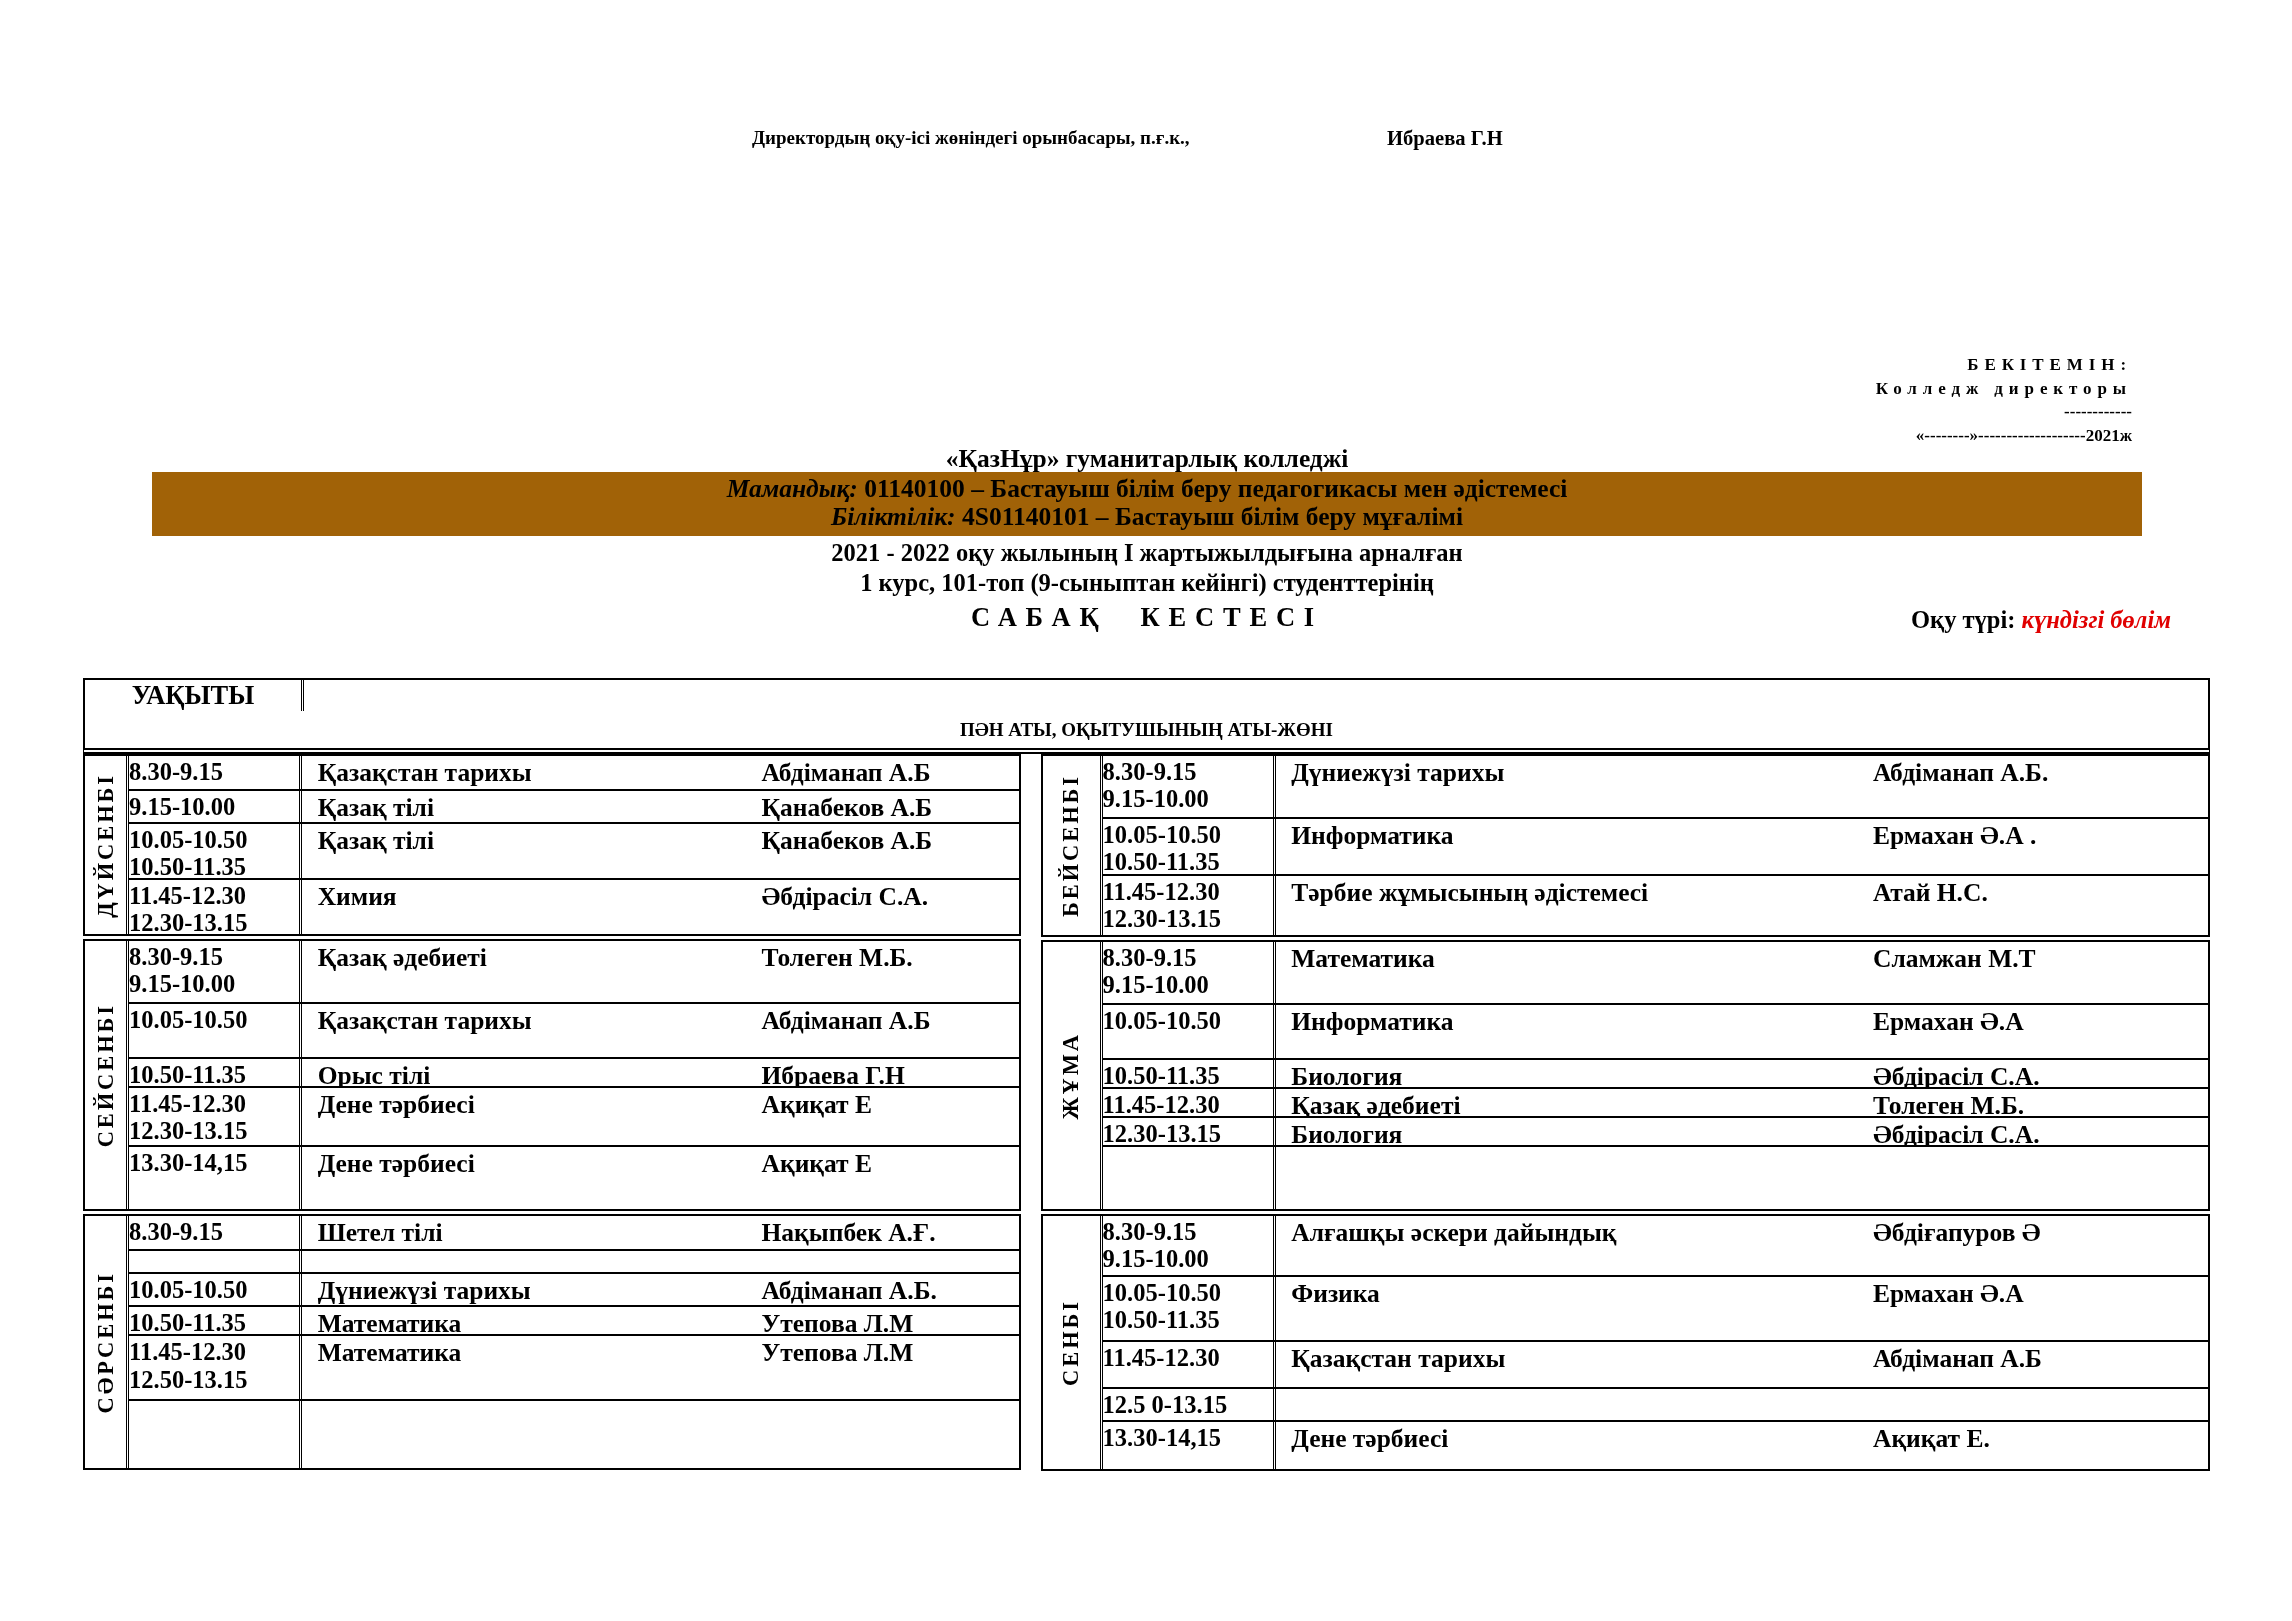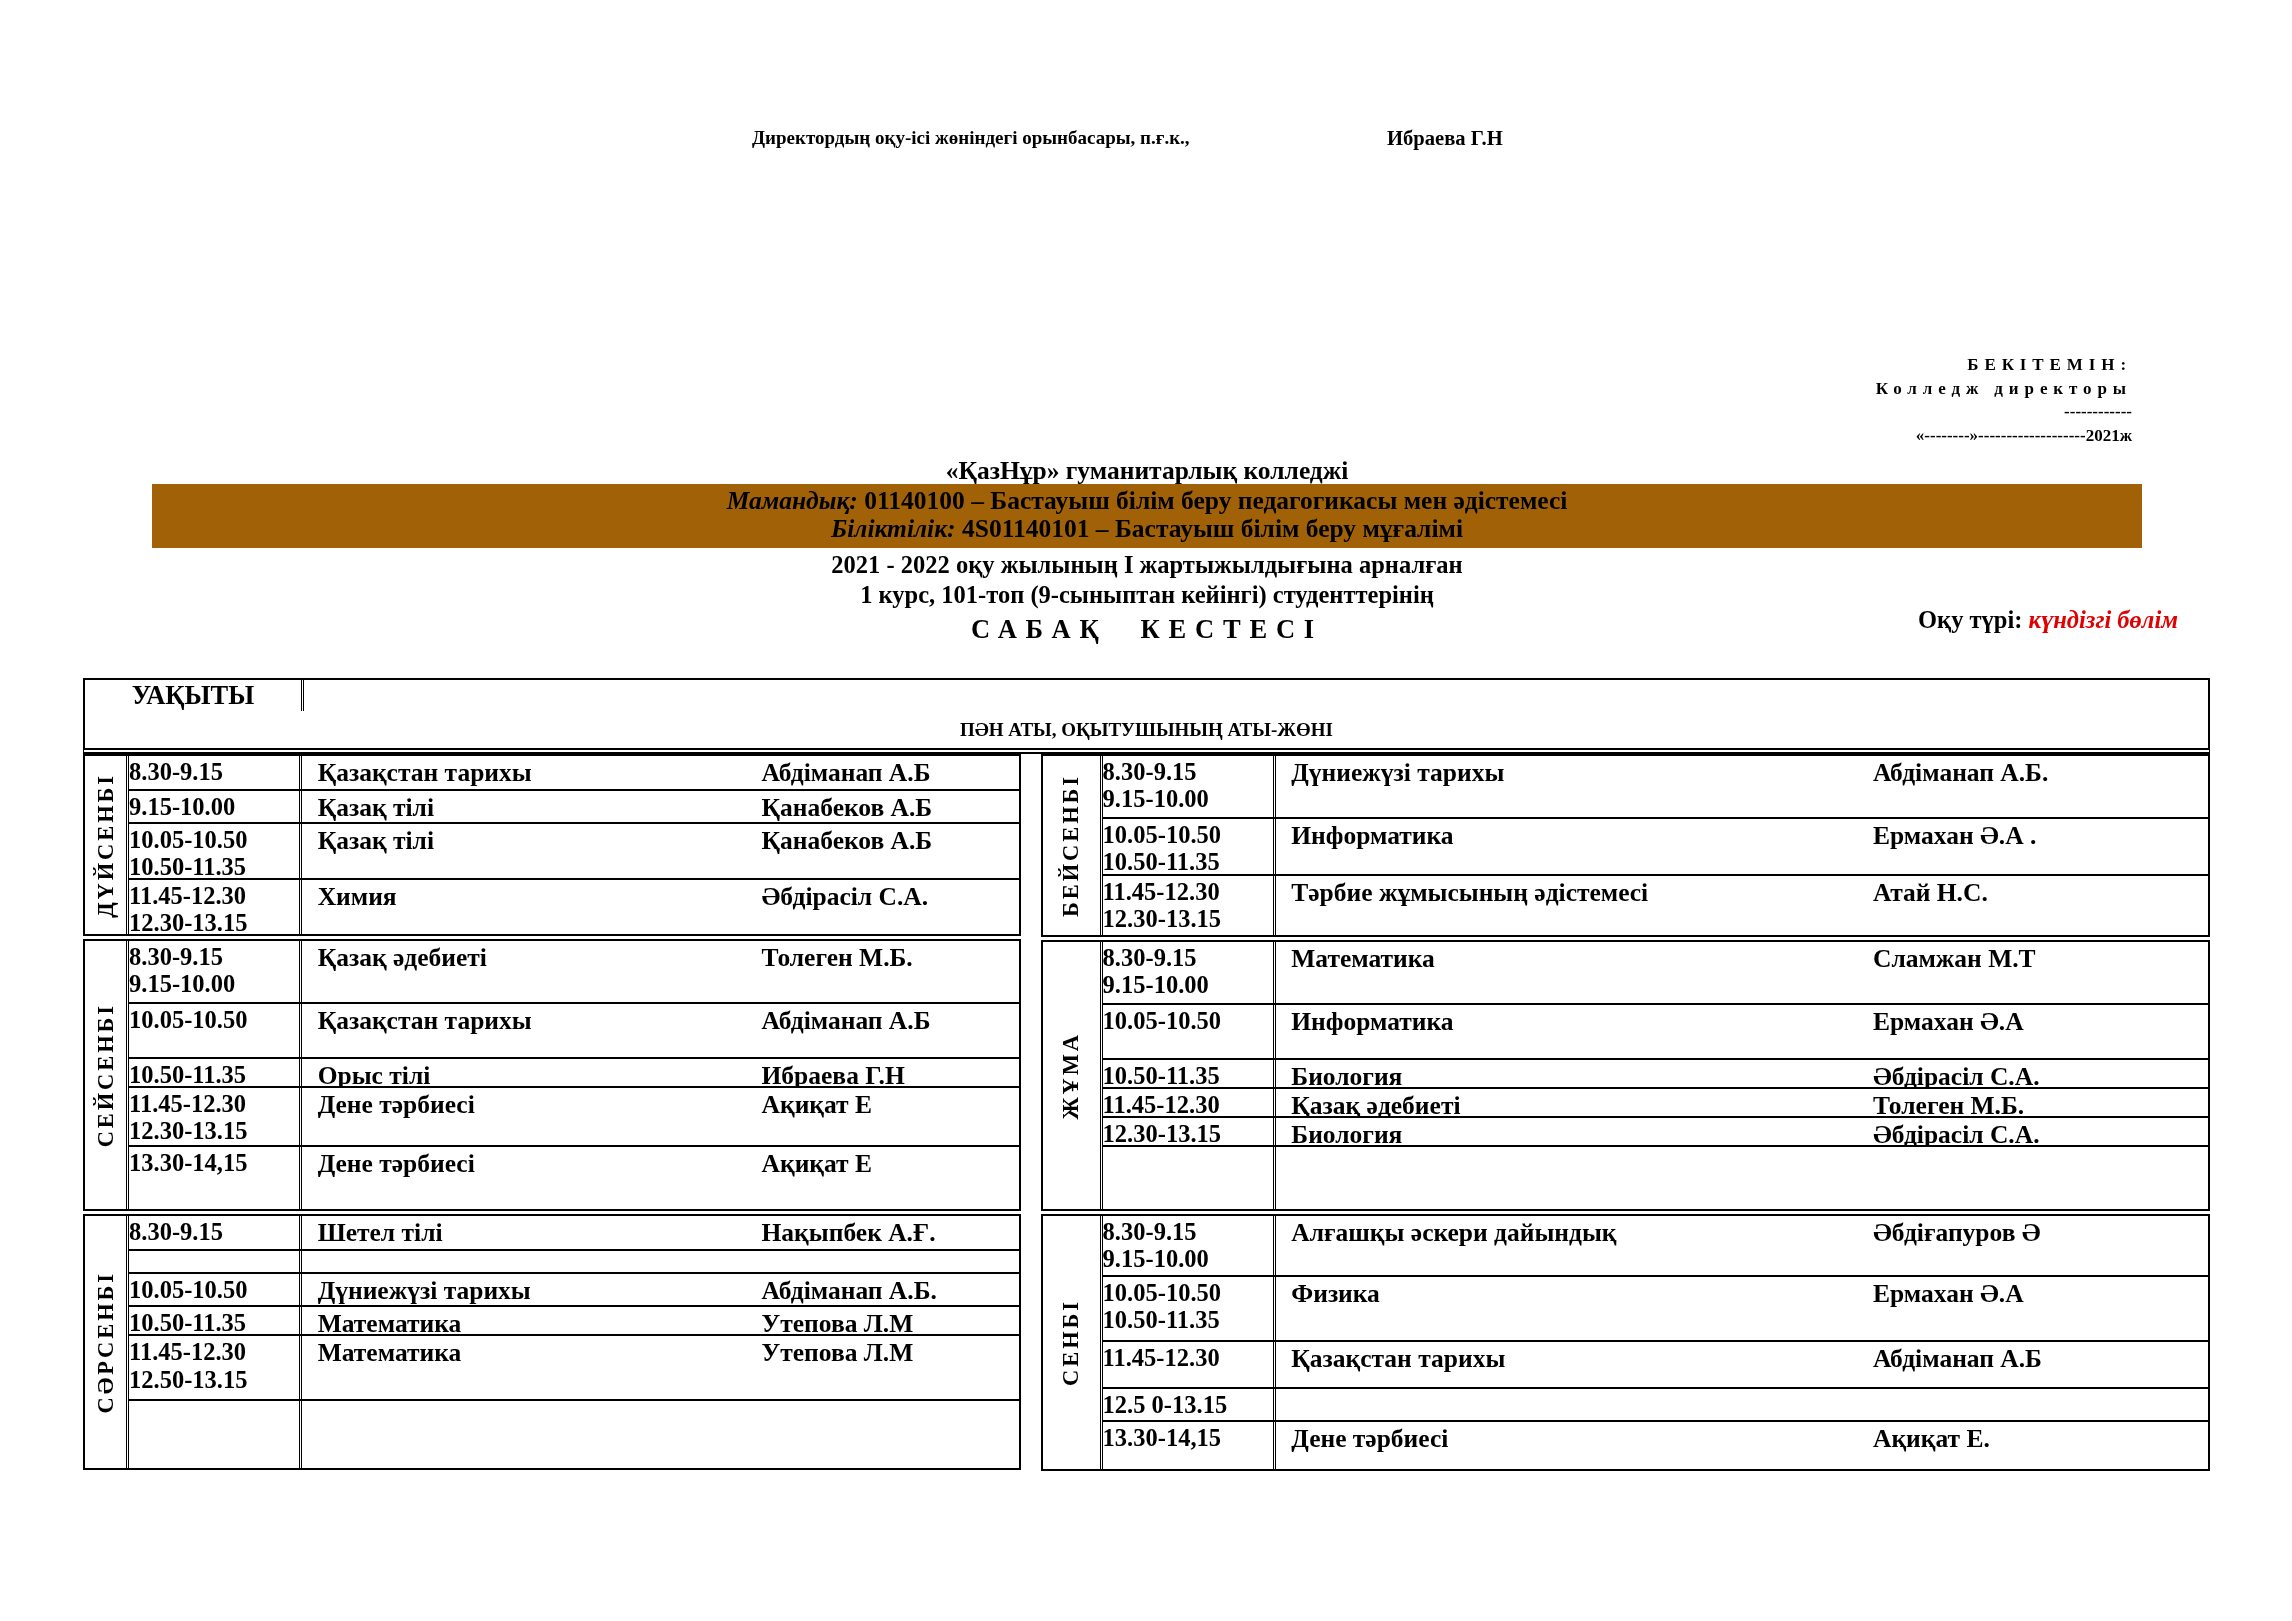--- a/index.html
+++ b/index.html
@@ -7,28 +7,28 @@
     position:relative;width:2293px;height:1621px;background:#fff;color:#000;
     font-family:"Liberation Serif","DejaVu Serif",serif;font-weight:bold;overflow:hidden;
   }
   
   .admin-role{position:absolute;top:127px;left:752px;font-size:19px;white-space:nowrap;}
   .admin-name{position:absolute;top:127px;left:1387px;font-size:20.6px;white-space:nowrap;}
   
   .approval{position:absolute;top:353px;right:161px;text-align:right;font-size:17px;line-height:23.5px;}
   .approval .ls{letter-spacing:5.9px;}
   
-  .title-block{position:absolute;left:152px;top:457px;width:1990px;text-align:center;}
+  .title-block{position:absolute;left:152px;top:445px;width:1990px;text-align:center;}
   .college{font-size:25.5px;line-height:27.4px;}
   .band{padding:2.9px 0 5.9px 0;}
   .band-line{font-size:25.5px;line-height:27.4px;}
   .band-line .lbl{font-style:italic;}
   .meta-line{font-size:24.5px;line-height:27.4px;margin-top:2.9px;}
   .doc-title{font-size:26.5px;letter-spacing:8.8px;word-spacing:17.6px;margin-top:5.9px;}
-  .study-type{position:absolute;top:606px;right:115px;font-size:24.5px;white-space:nowrap;}
+  .study-type{position:absolute;top:606px;right:122px;font-size:24.5px;white-space:nowrap;}
   .study-type .val{font-style:italic;}
   
   .tbl{position:absolute;left:83px;top:678px;width:2127px;}
   .tbl-header{display:flex;border:2.9px solid #000;border-bottom:6.9px double #000;height:76px;box-sizing:border-box;flex-direction:column;}
   .th-time{width:216px;border-right:3.9px double #000;display:flex;align-items:center;justify-content:center;font-size:26.5px;}
   .th-subject{flex:1;display:flex;align-items:center;justify-content:center;font-size:19px;}
   .tbl-body{display:flex;}
   .stack{display:flex;flex-direction:column;}
   .stack.left{width:938px;}
   .gap{width:19.6px;}

